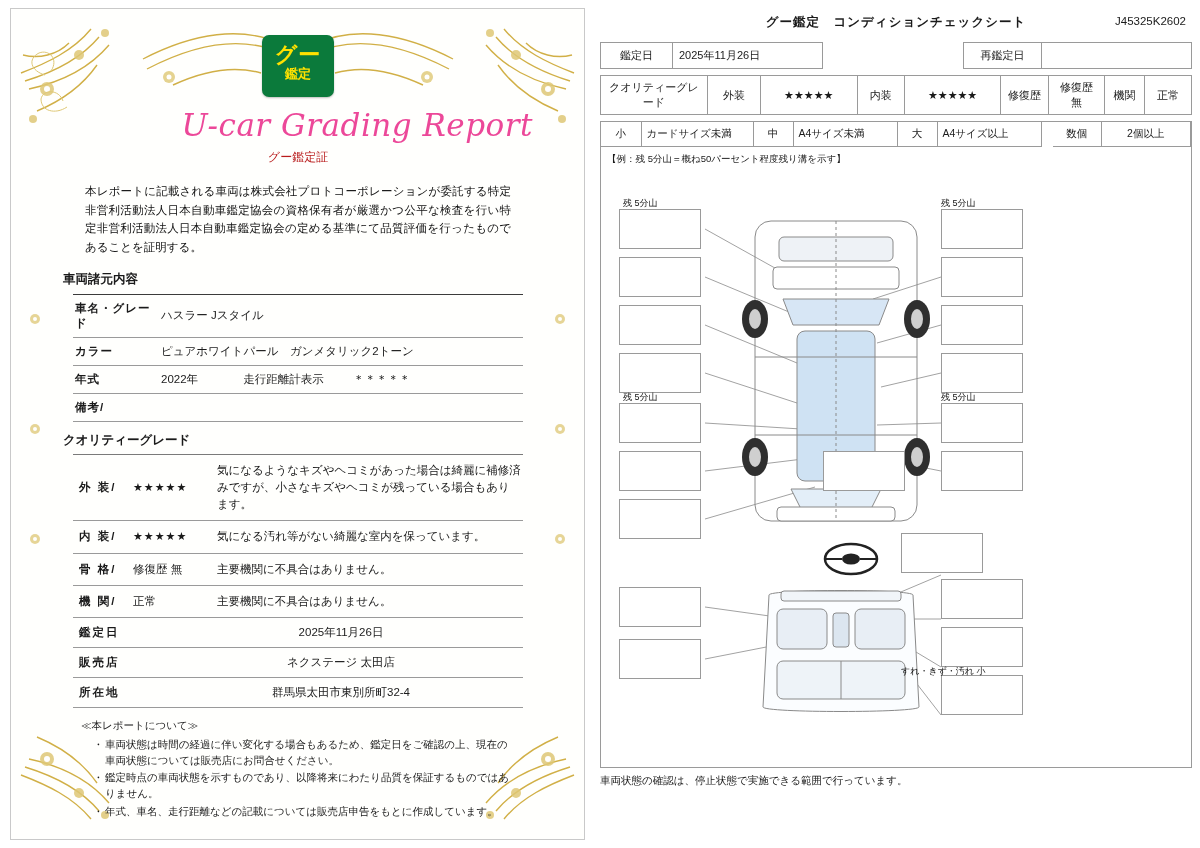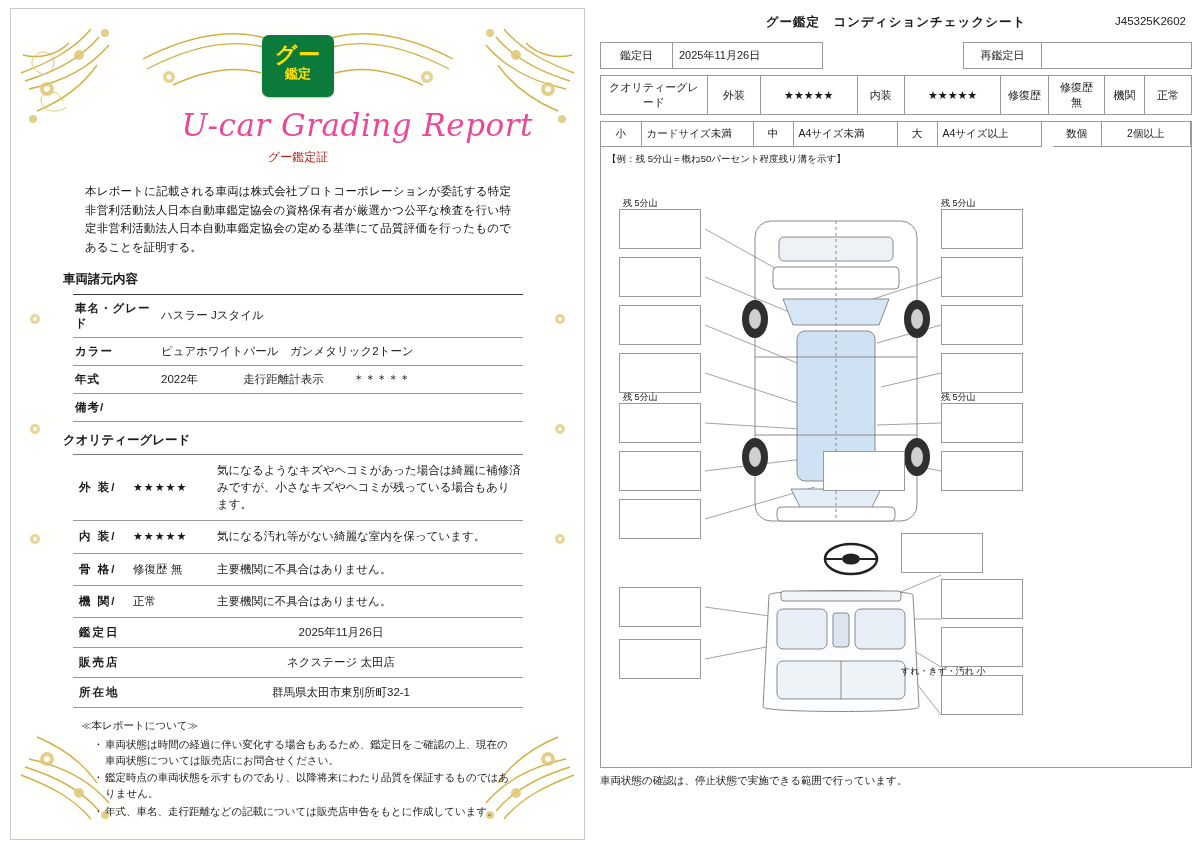--- a/index.html
+++ b/index.html
@@ -317,21 +317,21 @@
             <tr>
           <td class="m-lbl">鑑定日</td>
           <td class="m-val">2025年11月26日</td>
         </tr>
         <tr>
           <td class="m-lbl">販売店</td>
           <td class="m-val">ネクステージ 太田店</td>
         </tr>
         <tr>
           <td class="m-lbl">所在地</td>
-          <td class="m-val">群馬県太田市東別所町32-1</td>
+          <td class="m-val">群馬県太田市東別所町32-4</td>
         </tr>
       </tbody>
         </table>
 
       <div class="notes">
         <div class="nh">≪本レポートについて≫</div>
         <ul>
           <li>車両状態は時間の経過に伴い変化する場合もあるため、鑑定日をご確認の上、現在の車両状態については販売店にお問合せください。</li>
           <li>鑑定時点の車両状態を示すものであり、以降将来にわたり品質を保証するものではありません。</li>
           <li>年式、車名、走行距離などの記載については販売店申告をもとに作成しています。</li>

